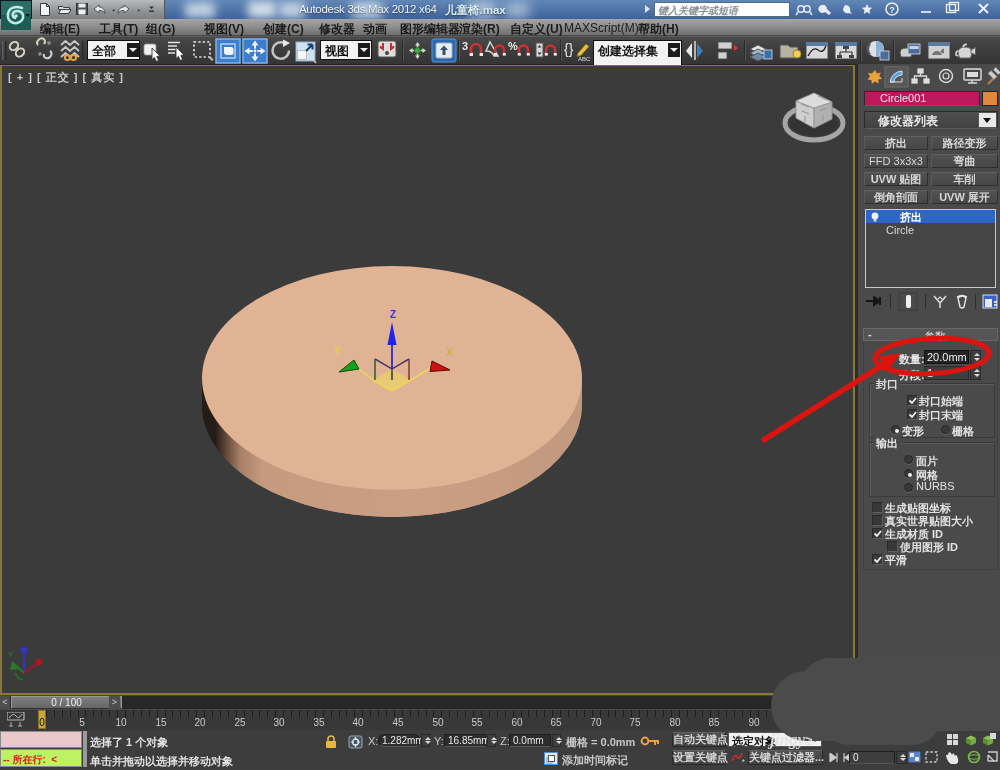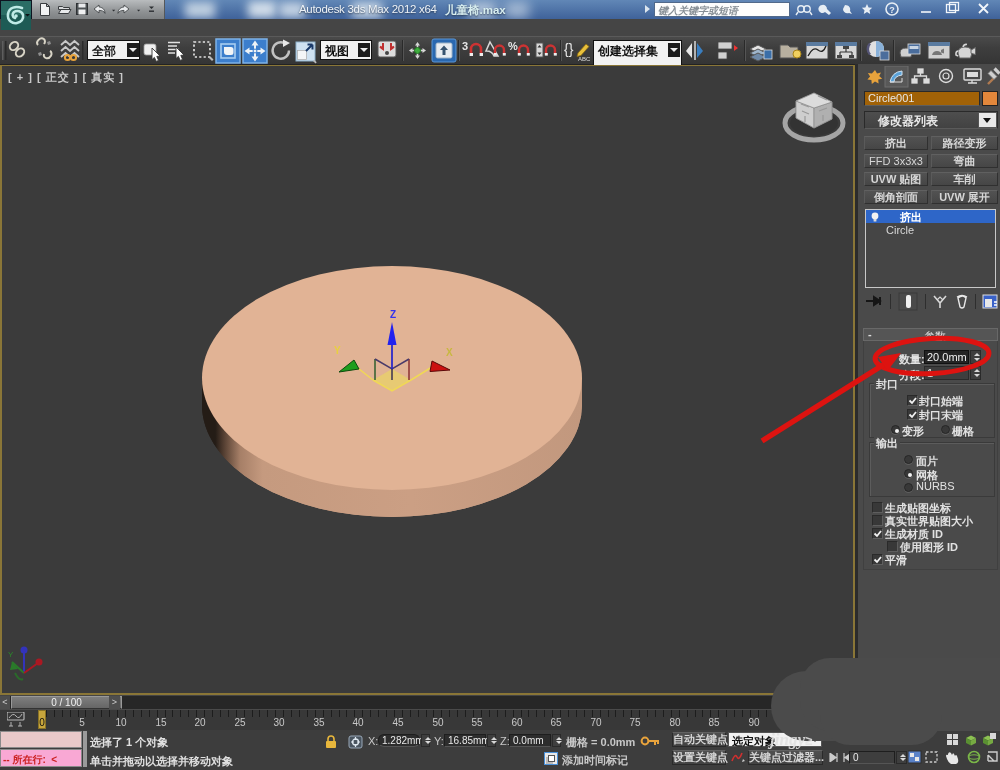--- a/index.html
+++ b/index.html
@@ -80,20 +80,34 @@
   <div class="abs" style="left:0;top:0;width:32px;height:31px;background:#0e1420;"></div>
 </div>
 <svg class="abs" style="left:1px;top:1px;z-index:40" width="31" height="30">
   <rect x="0" y="0" width="30" height="29" fill="#1d5b55"></rect>
   <rect x="0" y="0" width="30" height="14" fill="#2a6d65"></rect>
   <path d="M21 7 c-6-2-13-1-14 6 c-1 7 5 10 9 9 c4-1 7-4 6-8 c-1-4-6-5-9-3 c-2 2-2 5 1 6" fill="none" stroke="#bfeae6" stroke-width="2.6" stroke-linecap="round"></path>
   <circle cx="15" cy="15" r="1.8" fill="#bfeae6"></circle>
   <path d="M24 13 l2.5 2.5 2.5-2.5z" fill="#0c1216"></path>
 </svg>
 
+<div class="abs" id="menubar" style="left:0;top:19px;width:1000px;height:17px;background:linear-gradient(#a5a5a5,#8a8a8a 55%,#6f6f6f);border-bottom:1px solid #4a4a4a;font-size:12px;color:#1a1a1a;">
+  <span class="abs" style="font-weight:bold;left:40px;top:2px;">编辑(E)</span>
+  <span class="abs" style="font-weight:bold;left:99px;top:2px;">工具(T)</span>
+  <span class="abs" style="font-weight:bold;left:146px;top:2px;">组(G)</span>
+  <span class="abs" style="font-weight:bold;left:204px;top:2px;">视图(V)</span>
+  <span class="abs" style="font-weight:bold;left:263px;top:2px;">创建(C)</span>
+  <span class="abs" style="font-weight:bold;left:319px;top:2px;">修改器</span>
+  <span class="abs" style="font-weight:bold;left:363px;top:2px;">动画</span>
+  <span class="abs" style="font-weight:bold;left:400px;top:2px;">图形编辑器</span>
+  <span class="abs" style="font-weight:bold;left:459px;top:2px;">渲染(R)</span>
+  <span class="abs" style="font-weight:bold;left:510px;top:2px;">自定义(U)</span>
+  <span class="abs" style="left:564px;top:2px;">MAXScript(M)</span>
+  <span class="abs" style="font-weight:bold;left:638px;top:2px;">帮助(H)</span>
+</div>
 
 <div class="abs" id="toolbar" style="left:0;top:36px;width:1000px;height:29px;background:linear-gradient(#4a4a4a,#3e3e3e 40%,#353535);border-top:1px solid #5a5a5a;border-bottom:1px solid #232323;">
 <svg class="abs" style="left:0;top:0" width="1000" height="28">
 
   <rect x="2" y="4" width="1.5" height="19" fill="#5e5e5e"></rect>
         <rect x="5" y="4" width="1.5" height="19" fill="#2a2a2a"></rect>
 
   <g stroke="#d8d4c6" stroke-width="2" fill="none">
     <ellipse cx="14" cy="9" rx="4.6" ry="3.6" transform="rotate(-42 14 9)"></ellipse>
     <ellipse cx="20" cy="15.5" rx="4.6" ry="3.6" transform="rotate(-42 20 15.5)"></ellipse>
@@ -371,21 +385,21 @@
     <circle cx="85" cy="10" r="6.5" fill="none" stroke="#ddd" stroke-width="1.4"></circle>
     <circle cx="85" cy="10" r="3" fill="none" stroke="#ddd" stroke-width="1.2"></circle>
     <rect x="103" y="3" width="17" height="11" rx="1" fill="none" stroke="#ddd" stroke-width="1.4"></rect>
     <rect x="106" y="6" width="11" height="5" fill="#ddd"></rect>
     <path d="M111 14 v3 M107 17 h9" stroke="#ddd" stroke-width="1.3"></path>
     <path d="M127 18 l7.5-7.5" stroke="#b07a50" stroke-width="2.4"></path>
         <path d="M130 4.5 l6 6 -3 3 -6-6z" fill="#cfcfcf" stroke="#777" stroke-width=".8"></path>
         <path d="M133.5 2.5 l5 5" stroke="#cfcfcf" stroke-width="3.2"></path>
   </svg>
 
-  <div class="abs" style="left:6px;top:27px;width:116px;height:15px;background:#a16207;border:1px solid #2a2a2a;border-bottom-color:#5e5e5e;font-size:11px;color:#e8e8e8;padding:0 3px;">Circle001</div>
+  <div class="abs" style="left:6px;top:27px;width:116px;height:15px;background:#be185d;border:1px solid #2a2a2a;border-bottom-color:#5e5e5e;font-size:11px;color:#e8e8e8;padding:0 15px;">Circle001</div>
   <div class="abs" style="left:124px;top:27px;width:16px;height:15px;background:#e2873b;border:1px solid #222;"></div>
 
   <div class="abs" style="font-weight:bold;left:6px;top:47px;width:134px;height:18px;background:linear-gradient(#4e4e4e,#424242);border:1px solid #2a2a2a;border-bottom-color:#5a5a5a;font-size:12px;color:#e8e8e8;padding:1px 13px;">修改器列表</div>
   <div class="abs" style="left:120px;top:48px;width:19px;height:16px;background:#e8e8e8;border:1px solid #555;"></div>
   <div class="abs" style="left:125px;top:54px;width:0;height:0;border-top:5px solid #111;border-left:4.5px solid transparent;border-right:4.5px solid transparent;"></div>
 
   <div class="btn abs" style="font-weight:bold;left:6px;top:72px;width:64px;">挤出</div>
   <div class="btn abs" style="font-weight:bold;left:73px;top:72px;width:67px;">路径变形</div>
   <div class="btn abs" style="left:6px;top:90px;width:64px;">FFD 3x3x3</div>
   <div class="btn abs" style="font-weight:bold;left:73px;top:90px;width:67px;">弯曲</div>
@@ -514,21 +528,21 @@
         <span class="abs" style="left:623px;top:22px;width:24px;text-align:center;font-size:10px;color:#c8c8c8;">75</span>
         <span class="abs" style="left:663px;top:22px;width:24px;text-align:center;font-size:10px;color:#c8c8c8;">80</span>
         <span class="abs" style="left:702px;top:22px;width:24px;text-align:center;font-size:10px;color:#c8c8c8;">85</span>
         <span class="abs" style="left:742px;top:22px;width:24px;text-align:center;font-size:10px;color:#c8c8c8;">90</span>
         <span class="abs" style="left:781px;top:22px;width:24px;text-align:center;font-size:10px;color:#c8c8c8;">95</span>
         <span class="abs" style="left:821px;top:22px;width:24px;text-align:center;font-size:10px;color:#c8c8c8;">100</span>
       </div>
 
   <div class="abs" style="left:0;top:35px;width:1000px;height:40px;background:#3d3d3d;"></div>
   <div class="abs" style="left:0;top:36px;width:82px;height:17px;background:#e9c9c9;border:1px solid #8a8a8a;"></div>
-  <div class="abs" style="font-weight:bold;left:0;top:54px;width:82px;height:18px;background:#f9a8d4;border:1px solid #8a8a8a;color:#cc2020;font-size:10px;padding:3px 2px 12px 2px;">-- 所在行: &nbsp;&lt;</div>
+  <div class="abs" style="font-weight:bold;left:0;top:54px;width:82px;height:18px;background:#bef264;border:1px solid #8a8a8a;color:#cc2020;font-size:10px;padding:3px 2px 12px 2px;">-- 所在行: &nbsp;&lt;</div>
   <div class="abs" style="left:83px;top:36px;width:4px;height:36px;background:#9a9a9a;"></div>
   <div class="abs lbl" style="font-weight:bold;left:90px;top:40px;color:#e0e0e0;">选择了 1 个对象</div>
   <div class="abs lbl" style="font-weight:bold;left:90px;top:59px;color:#e0e0e0;">单击并拖动以选择并移动对象</div>
 
   <svg class="abs" style="left:325px;top:40px" width="42" height="14">
     <rect x="1" y="6" width="10" height="7" rx="1" fill="#e8b73c"></rect>
     <path d="M3 6 v-2 a3 3 0 0 1 6 0 v2" stroke="#e8b73c" stroke-width="1.6" fill="none"></path>
     <rect x="24" y="1" width="13" height="12" rx="2" fill="#4a5560" stroke="#99a8b8"></rect>
     <circle cx="30.5" cy="7" r="3" fill="none" stroke="#dfe8f0" stroke-width="1.3"></circle>
     <path d="M30.5 2 v3 M30.5 9 v3 M26 7 h3 M32 7 h3" stroke="#dfe8f0" stroke-width="1.2"></path>

